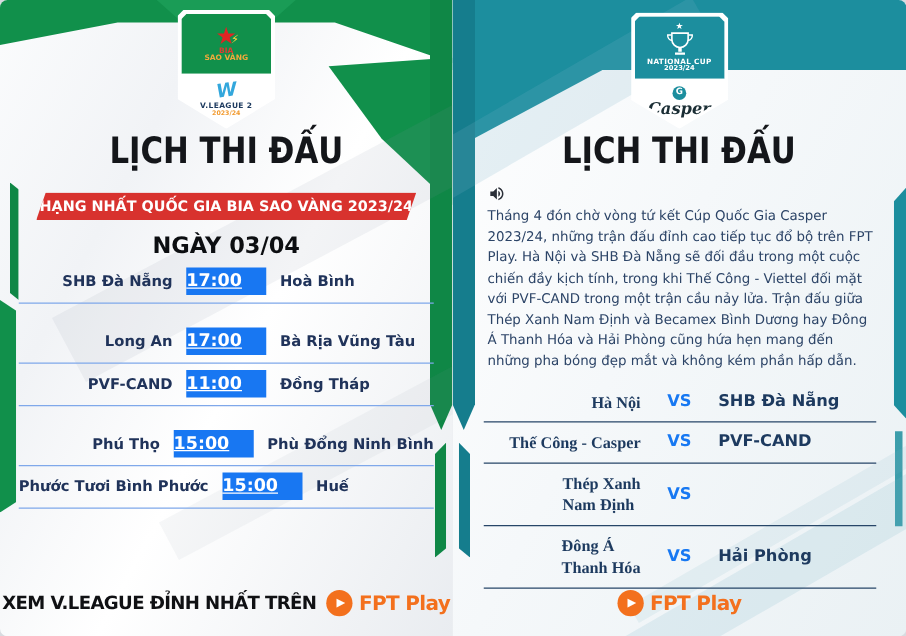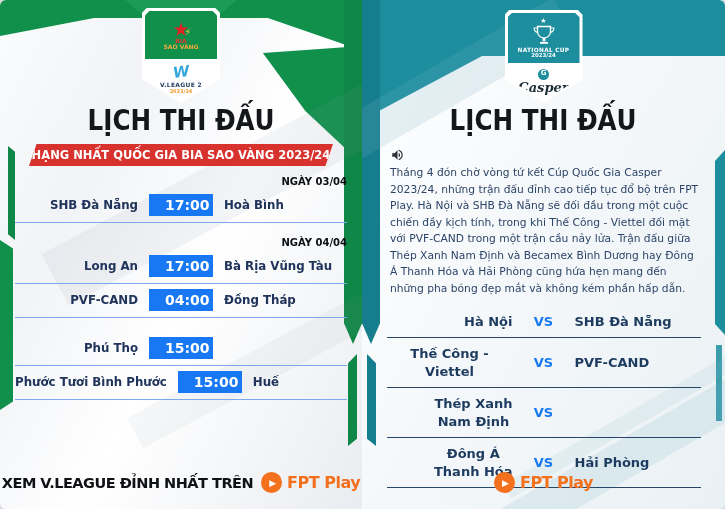--- a/index.html
+++ b/index.html
@@ -45,39 +45,39 @@
   .vleague-txt{font-size:6px;font-weight:bold;color:#1d3a5f;margin-top:2px;letter-spacing:.3px;}
   .vleague-season{font-size:5px;font-weight:bold;color:#f29a2e;}
   .star-white{color:#fff;font-size:7px;line-height:1;}
   .natcup-txt{font-size:5.8px;font-weight:bold;color:#fff;margin-top:1px;letter-spacing:.3px;}
   .natcup-season{font-size:5.4px;font-weight:bold;color:#fff;}
   .casper-g{width:11px;height:11px;border-radius:50%;background:#1c8e9e;color:#fff;font-size:7px;font-weight:bold;display:flex;align-items:center;justify-content:center;}
   .casper-name{font-family:"DejaVu Serif","Liberation Serif",serif;font-style:italic;font-weight:bold;font-size:13px;color:#1b2e35;margin-top:1px;}
   
   .title{position:relative;z-index:2;text-align:center;margin-top:2px;line-height:30px;height:34px;}
   .title span{display:inline-block;transform:scaleX(.85);font-weight:bold;font-size:29px;color:#14161a;white-space:nowrap;}
-  .banner{position:relative;z-index:2;margin:5px auto 0;color:#fff;font-weight:bold;text-align:center;white-space:nowrap;}
+  .banner{position:relative;z-index:2;margin:15px auto 0;color:#fff;font-weight:bold;text-align:center;white-space:nowrap;}
   .banner-left{width:304px;height:22px;line-height:22px;font-size:11.5px;background:#d8322e;clip-path:polygon(2.5% 0,100% 0,97.5% 100%,0 100%);}
   .banner-right{width:246px;height:23px;line-height:23px;font-size:12.5px;background:#1d3a5f;clip-path:polygon(3% 0,100% 0,97% 100%,0 100%);}
   .round-chip{position:relative;z-index:2;margin:13px auto 0;width:90px;height:25px;line-height:25px;background:#11904b;color:#fff;font-weight:bold;font-size:15px;text-align:center;clip-path:polygon(9% 0,100% 0,91% 100%,0 100%);}
   
   .schedule{position:relative;z-index:2;width:332px;margin:4px auto 0;}
   .day{margin-top:10px;}
   .day + .day{margin-top:14px;}
-  .day-title{text-align:right;font-weight:bold;font-size:10px;color:#0c0e11;margin-bottom:2px;}
+  .day-title{text-align:center;font-weight:bold;font-size:18px;color:#0c0e11;margin-bottom:2px;}
   .match-row{display:grid;grid-template-columns:1fr 64px 1fr;gap:11px;align-items:center;padding:5px 0 6px;border-bottom:1px solid #7fa8ea;}
   .team-home{justify-self:end;text-align:right;white-space:nowrap;font-size:11.8px;font-weight:bold;color:#20335a;}
   .team-away{justify-self:start;text-align:left;white-space:nowrap;font-size:11.8px;font-weight:bold;color:#20335a;}
-  .kickoff{background:#1877f2;color:#fff;font-weight:bold;font-size:14px;padding:3px 16px;}
+  .kickoff{background:#1877f2;color:#fff;font-weight:bold;font-size:14px;padding:3px 0;text-decoration:underline;}
   
   .announce-row{position:relative;z-index:2;margin:8px 0 0 28px;height:14px;}
   .intro{position:relative;z-index:2;margin:4px 26px 0 28px;font-size:10.7px;line-height:1.55;color:#2c4467;}
   .rp-matches{position:relative;z-index:2;width:314px;margin:8px auto 0;}
   .rp-row{display:grid;grid-template-columns:1fr 42px 1fr;gap:10px;align-items:center;padding:7px 0;border-bottom:1px solid #274668;}
-  .rp-home{justify-self:end;text-align:center;font-weight:bold;font-size:13px;color:#1d3a5f;white-space:pre-line;line-height:1.35;}
+  .rp-home{justify-self:end;text-align:left;font-weight:bold;font-size:13px;color:#1d3a5f;white-space:pre-line;line-height:1.35;font-family:Liberation Serif, serif;}
   .rp-away{justify-self:start;text-align:left;font-weight:bold;font-size:13px;color:#1d3a5f;white-space:pre-line;line-height:1.35;}
   .rp-vs{color:#1778f2;font-weight:bold;font-size:13px;text-align:center;}
   
   .footer{position:absolute;left:0;right:0;bottom:16px;display:flex;align-items:center;justify-content:center;gap:8px;z-index:3;}
   .footer-text{font-weight:bold;font-size:14.5px;letter-spacing:-.5px;color:#101114;white-space:nowrap;}
   .fpt-logo{display:flex;align-items:center;gap:5px;}
   .play-icon{width:21px;height:21px;border-radius:50%;background:#f3701d;color:#fff;display:flex;align-items:center;justify-content:center;font-size:9px;padding-left:2px;}
   .fpt-text{color:#f3701d;font-weight:bold;font-size:16px;letter-spacing:-.5px;white-space:nowrap;}
 </style>
 </head>
@@ -118,36 +118,36 @@
     <div class="schedule">
       <div class="day">
         <div class="day-title">NGÀY 03/04</div>
         <div class="match-row">
           <span class="team-home">SHB Đà Nẵng</span>
           <span class="kickoff">17:00</span>
           <span class="team-away">Hoà Bình</span>
         </div>
       </div>
       <div class="day">
-        <div class="day-title">NGÀY 04/04</div>
         <div class="match-row">
           <span class="team-home">Long An</span>
           <span class="kickoff">17:00</span>
           <span class="team-away">Bà Rịa Vũng Tàu</span>
         </div>
         <div class="match-row">
           <span class="team-home">PVF-CAND</span>
-          <span class="kickoff">04:00</span>
+          <span class="kickoff">11:00</span>
           <span class="team-away">Đồng Tháp</span>
         </div>
       </div>
       <div class="day">
         <div class="match-row">
           <span class="team-home">Phú Thọ</span>
           <span class="kickoff">15:00</span>
+          <span class="team-away">Phù Đổng Ninh Bình</span>
         </div>
         <div class="match-row">
           <span class="team-home">Phước Tươi Bình Phước</span>
           <span class="kickoff">15:00</span>
           <span class="team-away">Huế</span>
         </div>
       </div>
     </div>
 
     <div class="footer">
@@ -201,21 +201,21 @@
     </div>
     <p class="intro">Tháng 4 đón chờ vòng tứ kết Cúp Quốc Gia Casper 2023/24, những trận đấu đỉnh cao tiếp tục đổ bộ trên FPT Play. Hà Nội và SHB Đà Nẵng sẽ đối đầu trong một cuộc chiến đầy kịch tính, trong khi Thế Công - Viettel đối mặt với PVF-CAND trong một trận cầu nảy lửa. Trận đấu giữa Thép Xanh Nam Định và Becamex Bình Dương hay Đông Á Thanh Hóa và Hải Phòng cũng hứa hẹn mang đến những pha bóng đẹp mắt và không kém phần hấp dẫn.</p>
 
     <div class="rp-matches">
       <div class="rp-row">
         <span class="rp-home">Hà Nội</span>
         <span class="rp-vs">VS</span>
         <span class="rp-away">SHB Đà Nẵng</span>
       </div>
       <div class="rp-row">
-        <span class="rp-home">Thế Công - Viettel</span>
+        <span class="rp-home">Thế Công - Casper</span>
         <span class="rp-vs">VS</span>
         <span class="rp-away">PVF-CAND</span>
       </div>
       <div class="rp-row">
         <span class="rp-home">Thép Xanh
 Nam Định</span>
         <span class="rp-vs">VS</span>
       </div>
       <div class="rp-row">
         <span class="rp-home">Đông Á

